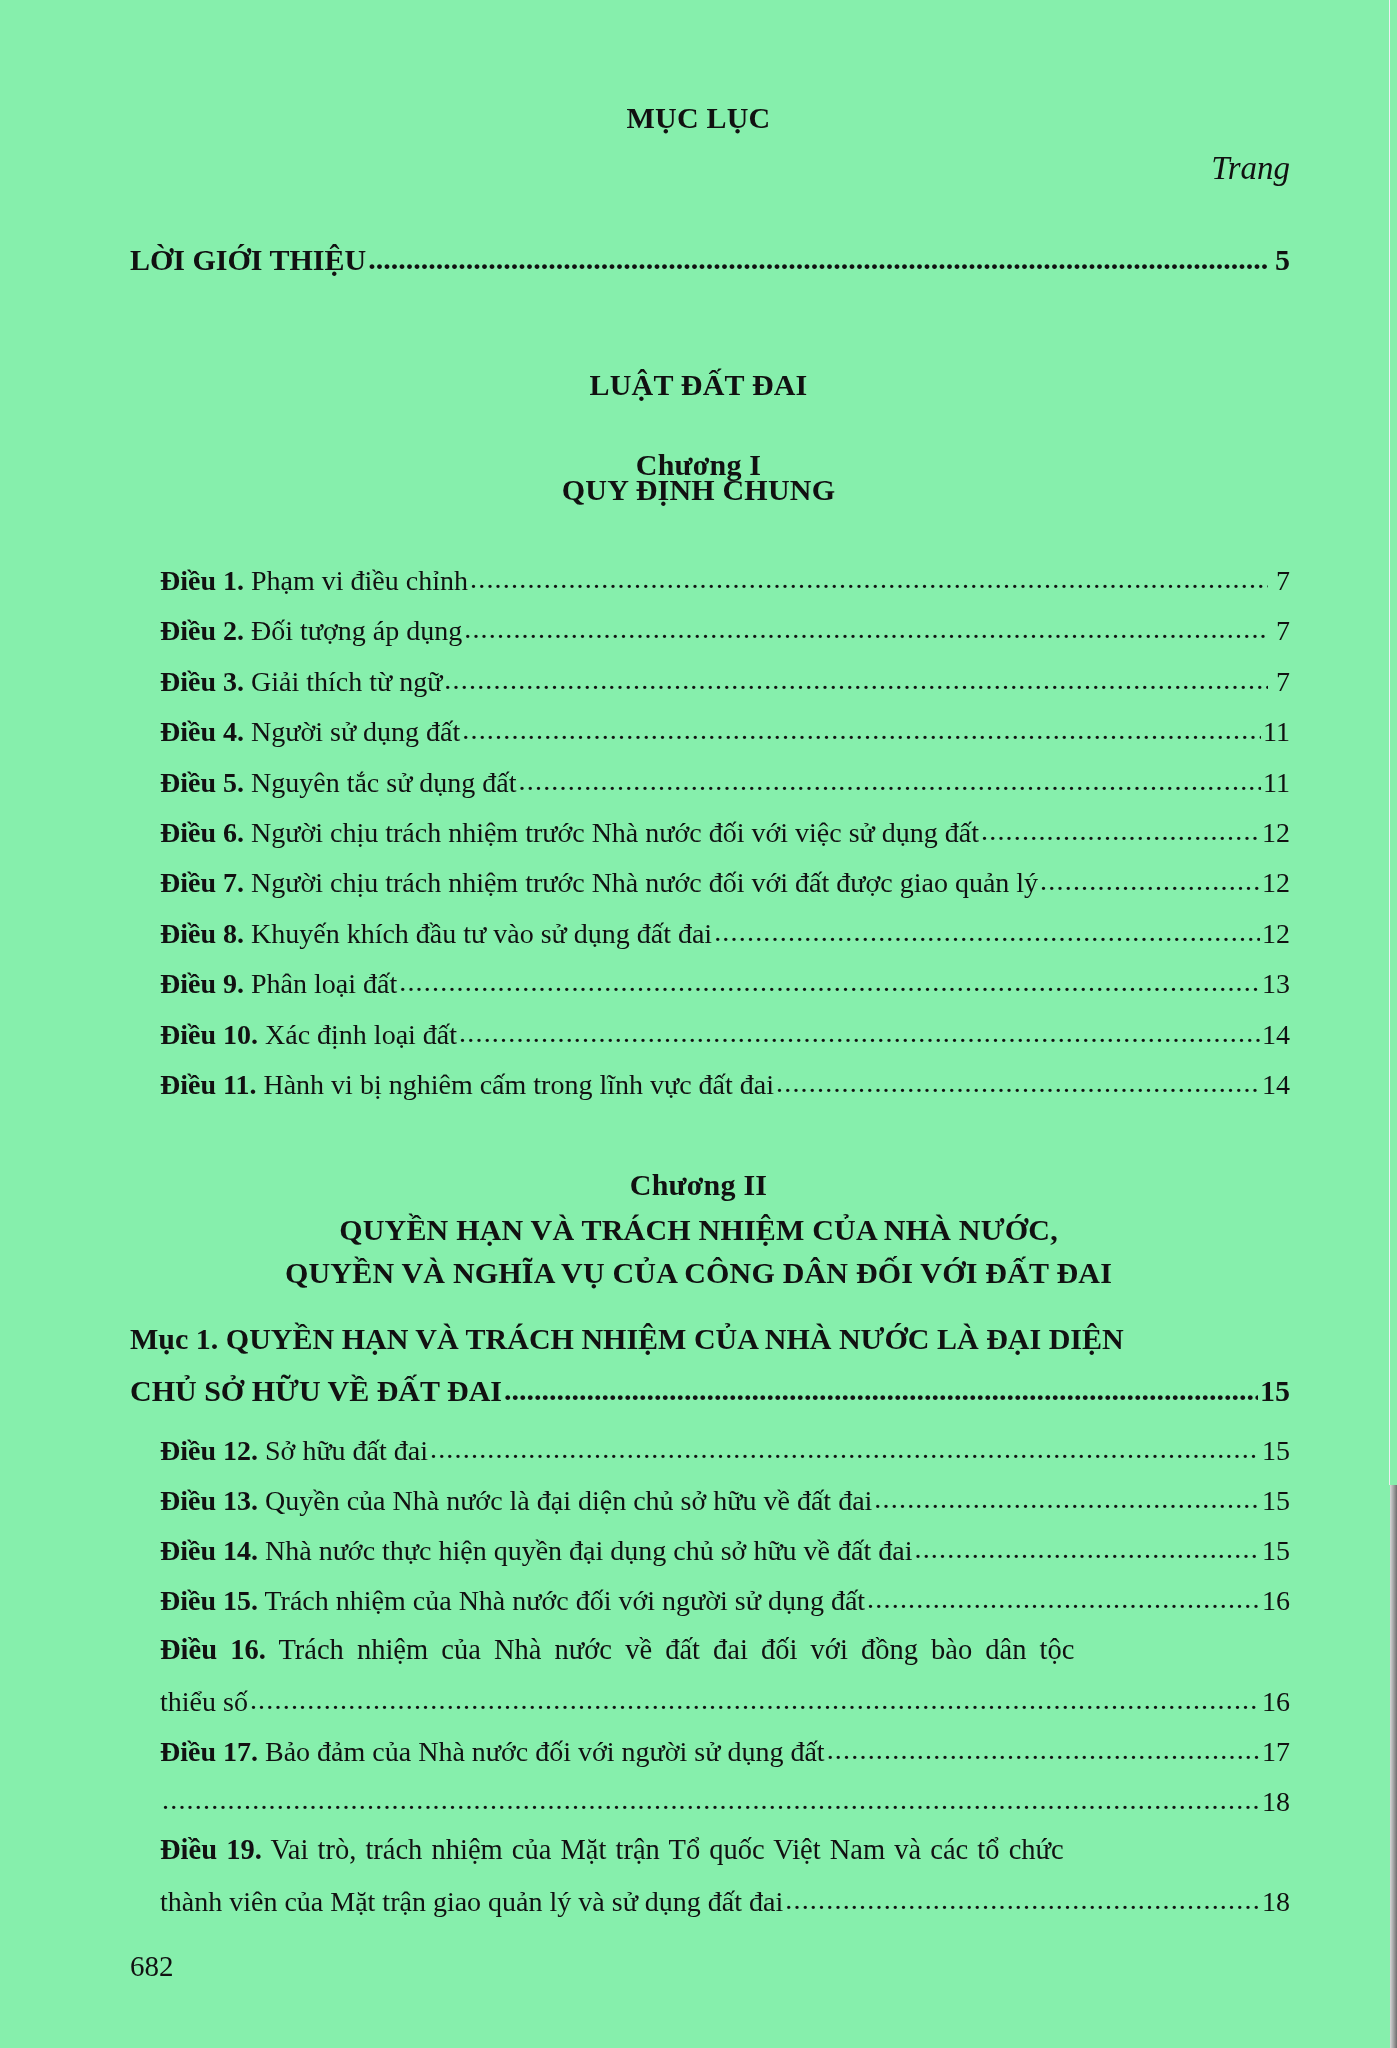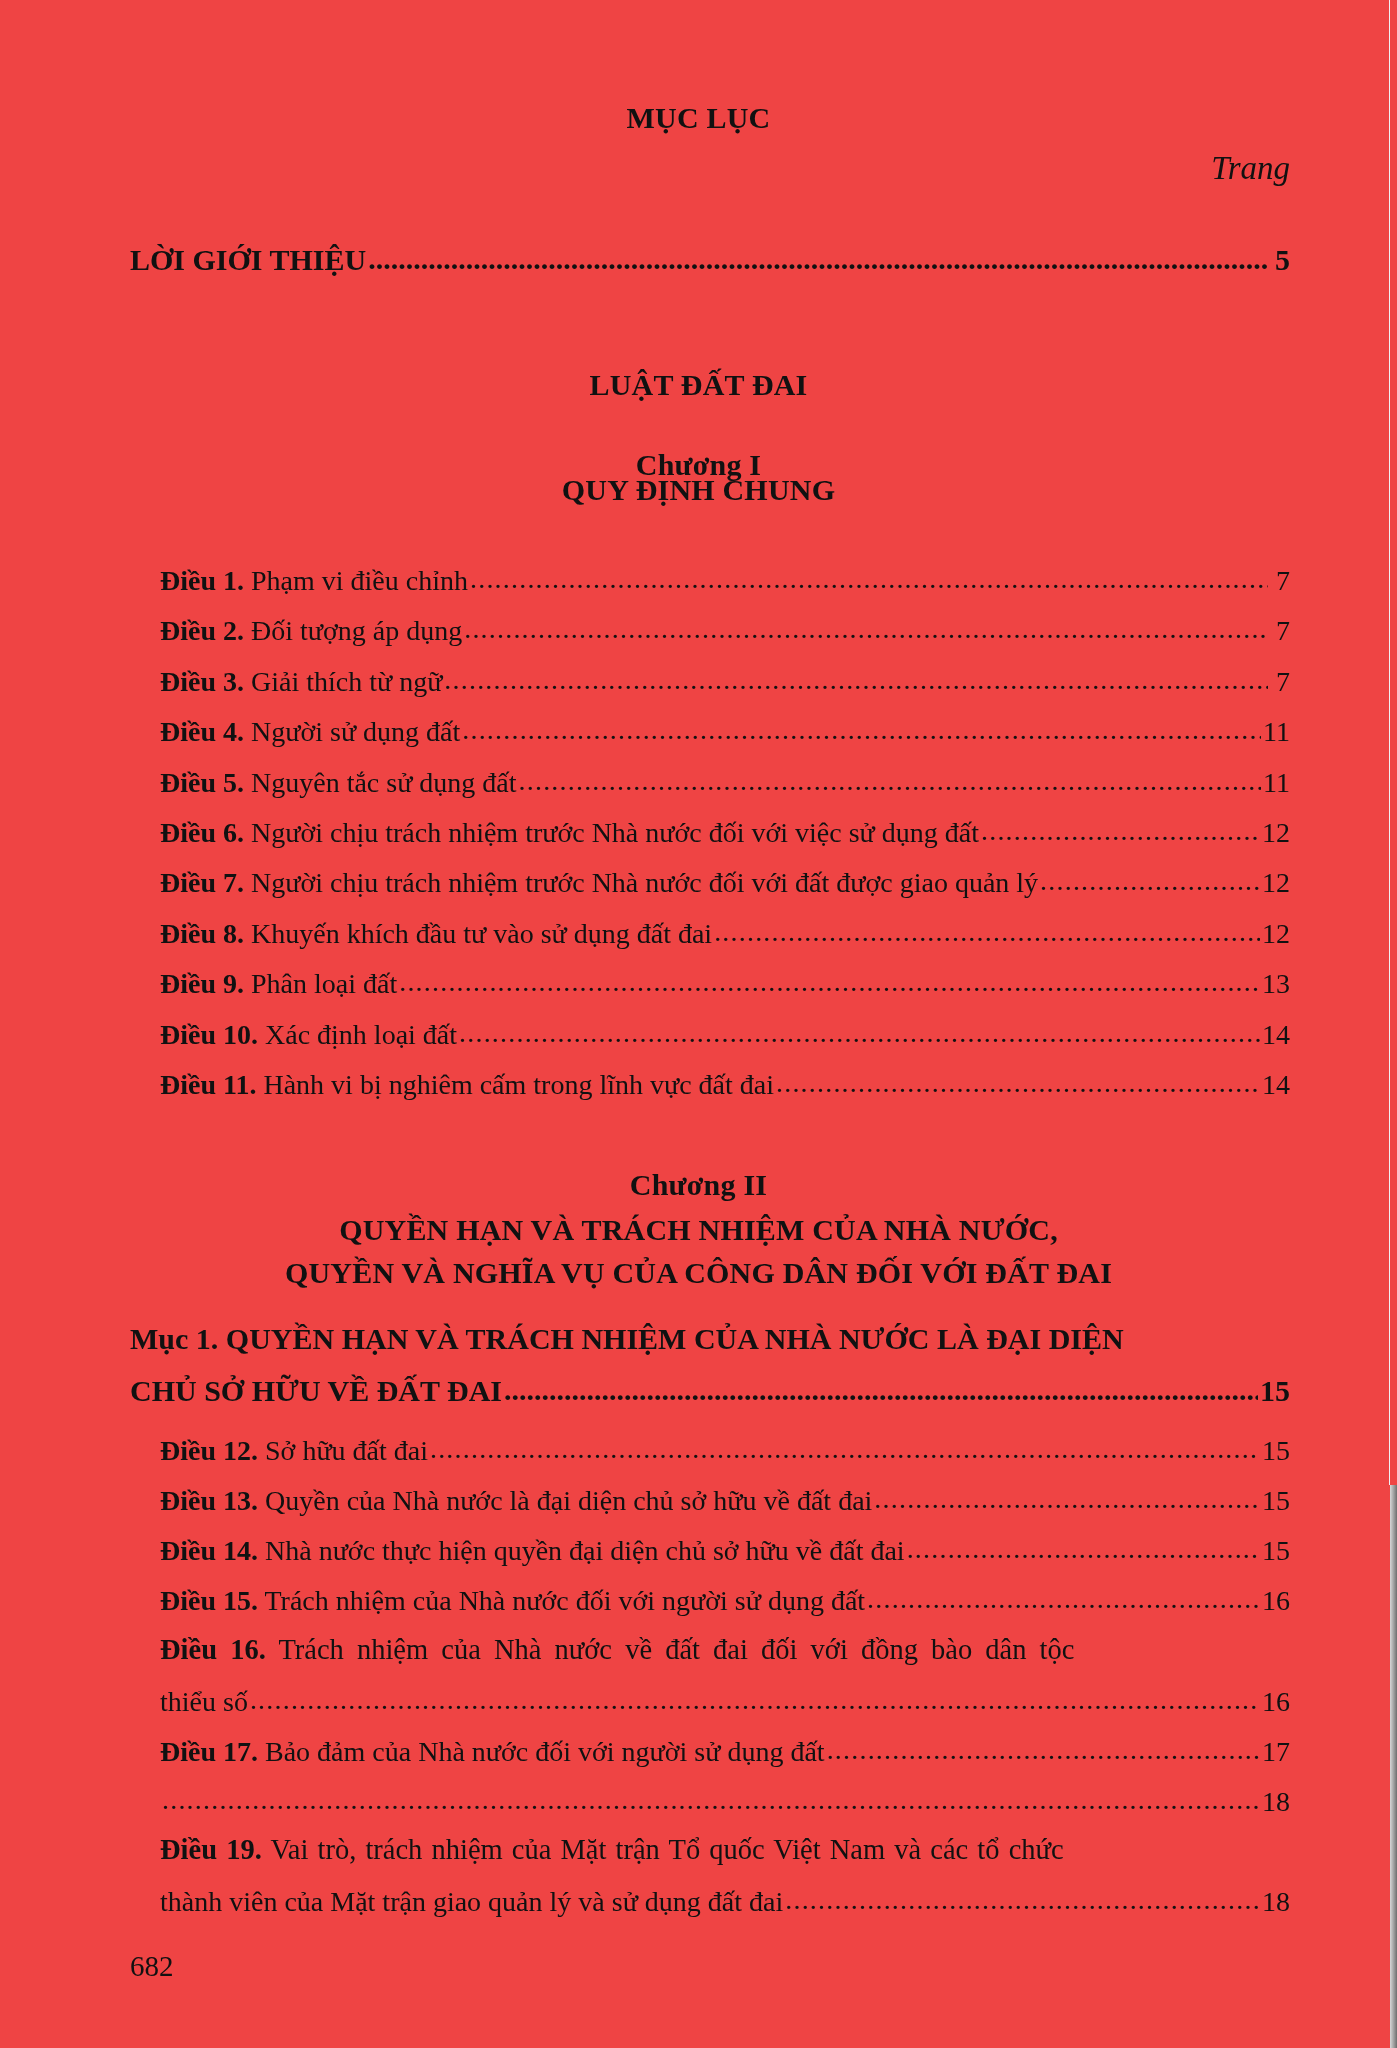--- a/index.html
+++ b/index.html
@@ -13,21 +13,21 @@
     position: relative;
     overflow: hidden;
     font-family: "Liberation Serif", "DejaVu Serif", serif;
     color: #111111;
   }
   .page {
     position: absolute;
     left: 0; top: 0;
     width: 1397px;
     height: 2048px;
-    background: #ef4444;
+    background: #86efac;
   }
   .edge-strip {
     position: absolute;
     left: 1390px;
     top: 1485px;
     width: 7px;
     height: 563px;
     background: linear-gradient(to right, #d8d8d8, #9a9a9a 60%, #6e6e6e);
   }
   .edge-line {
@@ -216,21 +216,21 @@
     <span class="label"><b>Điều 12.</b> <span>Sở hữu đất đai</span></span>
     <span class="dots"></span>
     <span class="page-num">15</span>
   </div>
   <div class="toc-row" style="top:1482px;">
     <span class="label"><b>Điều 13.</b> <span>Quyền của Nhà nước là đại diện chủ sở hữu về đất đai</span></span>
     <span class="dots"></span>
     <span class="page-num">15</span>
   </div>
   <div class="toc-row" style="top:1532px;">
-    <span class="label"><b>Điều 14.</b> <span>Nhà nước thực hiện quyền đại diện chủ sở hữu về đất đai</span></span>
+    <span class="label"><b>Điều 14.</b> <span>Nhà nước thực hiện quyền đại dụng chủ sở hữu về đất đai</span></span>
     <span class="dots"></span>
     <span class="page-num">15</span>
   </div>
   <div class="toc-row" style="top:1582px;">
     <span class="label"><b>Điều 15.</b> <span>Trách nhiệm của Nhà nước đối với người sử dụng đất</span></span>
     <span class="dots"></span>
     <span class="page-num">16</span>
   </div>
 
   <div class="toc-line1" style="top:1633px; width:900px; word-spacing:6px; text-align:left; text-align-last:left;">

